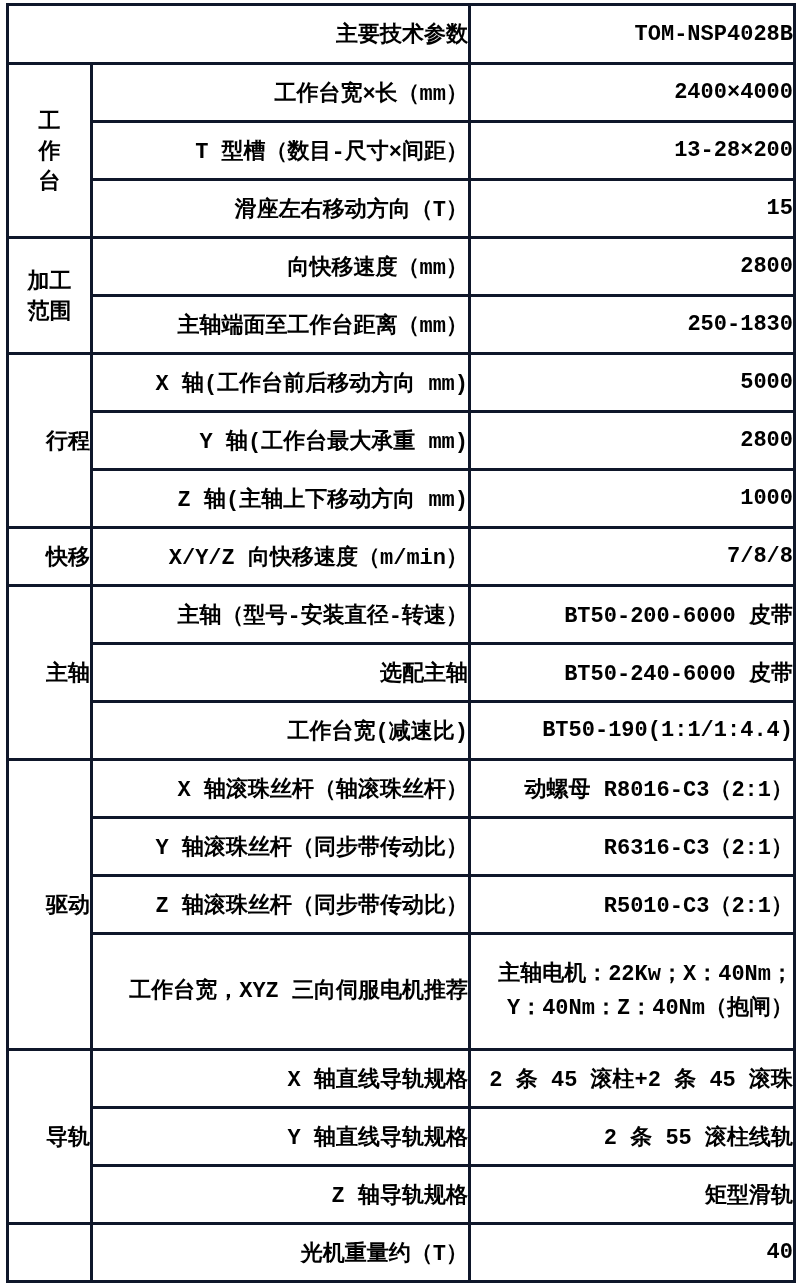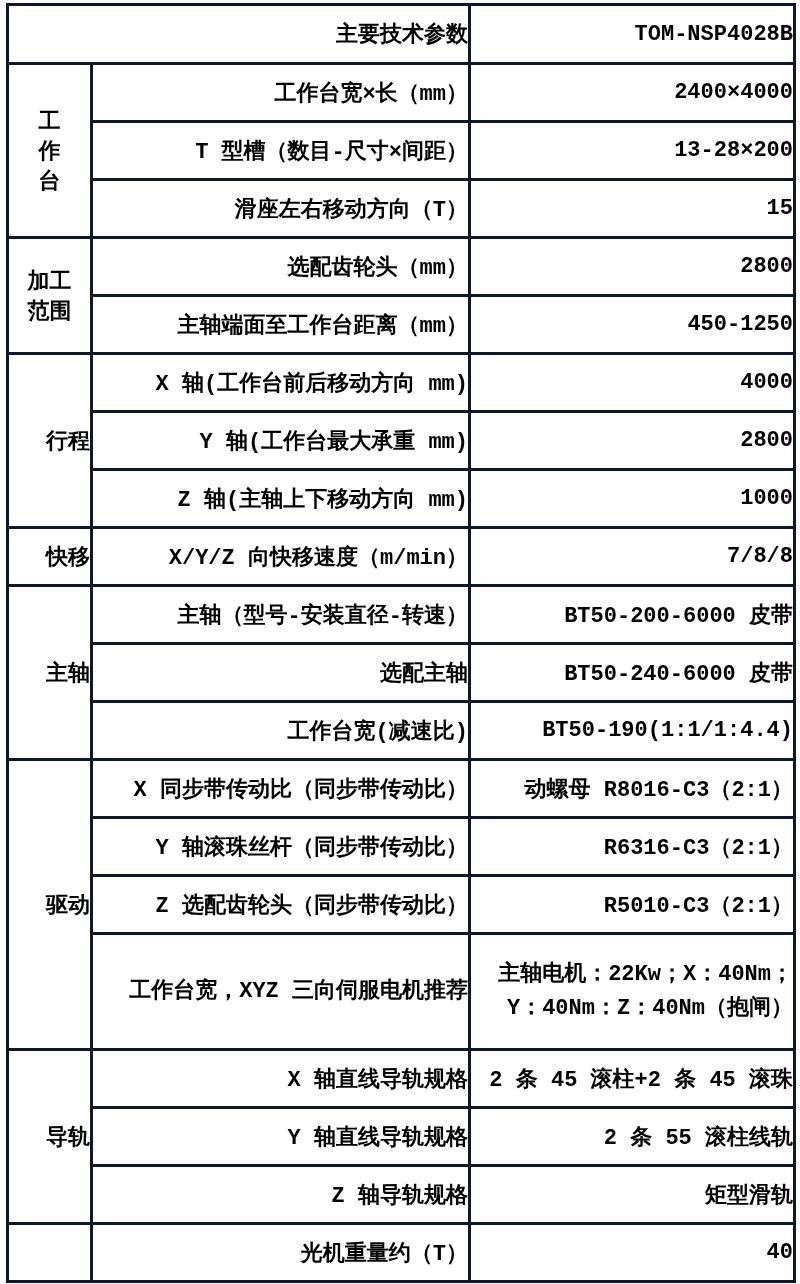--- a/index.html
+++ b/index.html
@@ -106,32 +106,32 @@
       <td>15</td>
     </tr>
 
     <tr class="s-row">
       <td rowspan="2" class="group-cell">
         <div class="group-stack inner-h">
           <span>加工</span>
           <span>范围</span>
         </div>
       </td>
-      <td class="lbl">选配齿轮头（mm）</td>
+      <td class="lbl">向快移速度（mm）</td>
       <td>2800</td>
     </tr>
     <tr class="s-row">
       <td class="lbl">主轴端面至工作台距离（mm）</td>
-      <td>450-1250</td>
+      <td>250-1830</td>
     </tr>
 
     <tr class="s-row">
       <td rowspan="3" class="group-cell">行程</td>
       <td class="lbl">X 轴(工作台前后移动方向 mm)</td>
-      <td>4000</td>
+      <td>5000</td>
     </tr>
     <tr class="s-row">
       <td class="lbl">Y 轴(工作台最大承重 mm)</td>
       <td>2800</td>
     </tr>
     <tr class="s-row">
       <td class="lbl">Z 轴(主轴上下移动方向 mm)</td>
       <td>1000</td>
     </tr>
 
@@ -150,29 +150,29 @@
       <td class="lbl">选配主轴</td>
       <td>BT50-240-6000 皮带</td>
     </tr>
     <tr class="s-row">
       <td class="lbl">工作台宽(减速比)</td>
       <td>BT50-190(1:1/1:4.4)</td>
     </tr>
 
     <tr class="s-row">
       <td rowspan="4" class="group-cell">驱动</td>
-      <td class="lbl">X 同步带传动比（同步带传动比）</td>
+      <td class="lbl">X 轴滚珠丝杆（轴滚珠丝杆）</td>
       <td>动螺母 R8016-C3（2:1）</td>
     </tr>
     <tr class="s-row">
       <td class="lbl">Y 轴滚珠丝杆（同步带传动比）</td>
       <td>R6316-C3（2:1）</td>
     </tr>
     <tr class="s-row">
-      <td class="lbl">Z 选配齿轮头（同步带传动比）</td>
+      <td class="lbl">Z 轴滚珠丝杆（同步带传动比）</td>
       <td>R5010-C3（2:1）</td>
     </tr>
     <tr class="d-row">
       <td class="lbl lbl-wrap">工作台宽，XYZ 三向伺服电机推荐</td>
       <td class="val-wrap">主轴电机：22Kw；X：40Nm；Y：40Nm：Z：40Nm（抱闸）</td>
     </tr>
 
     <tr class="s-row">
       <td rowspan="3" class="group-cell">导轨</td>
       <td class="lbl">X 轴直线导轨规格</td>

